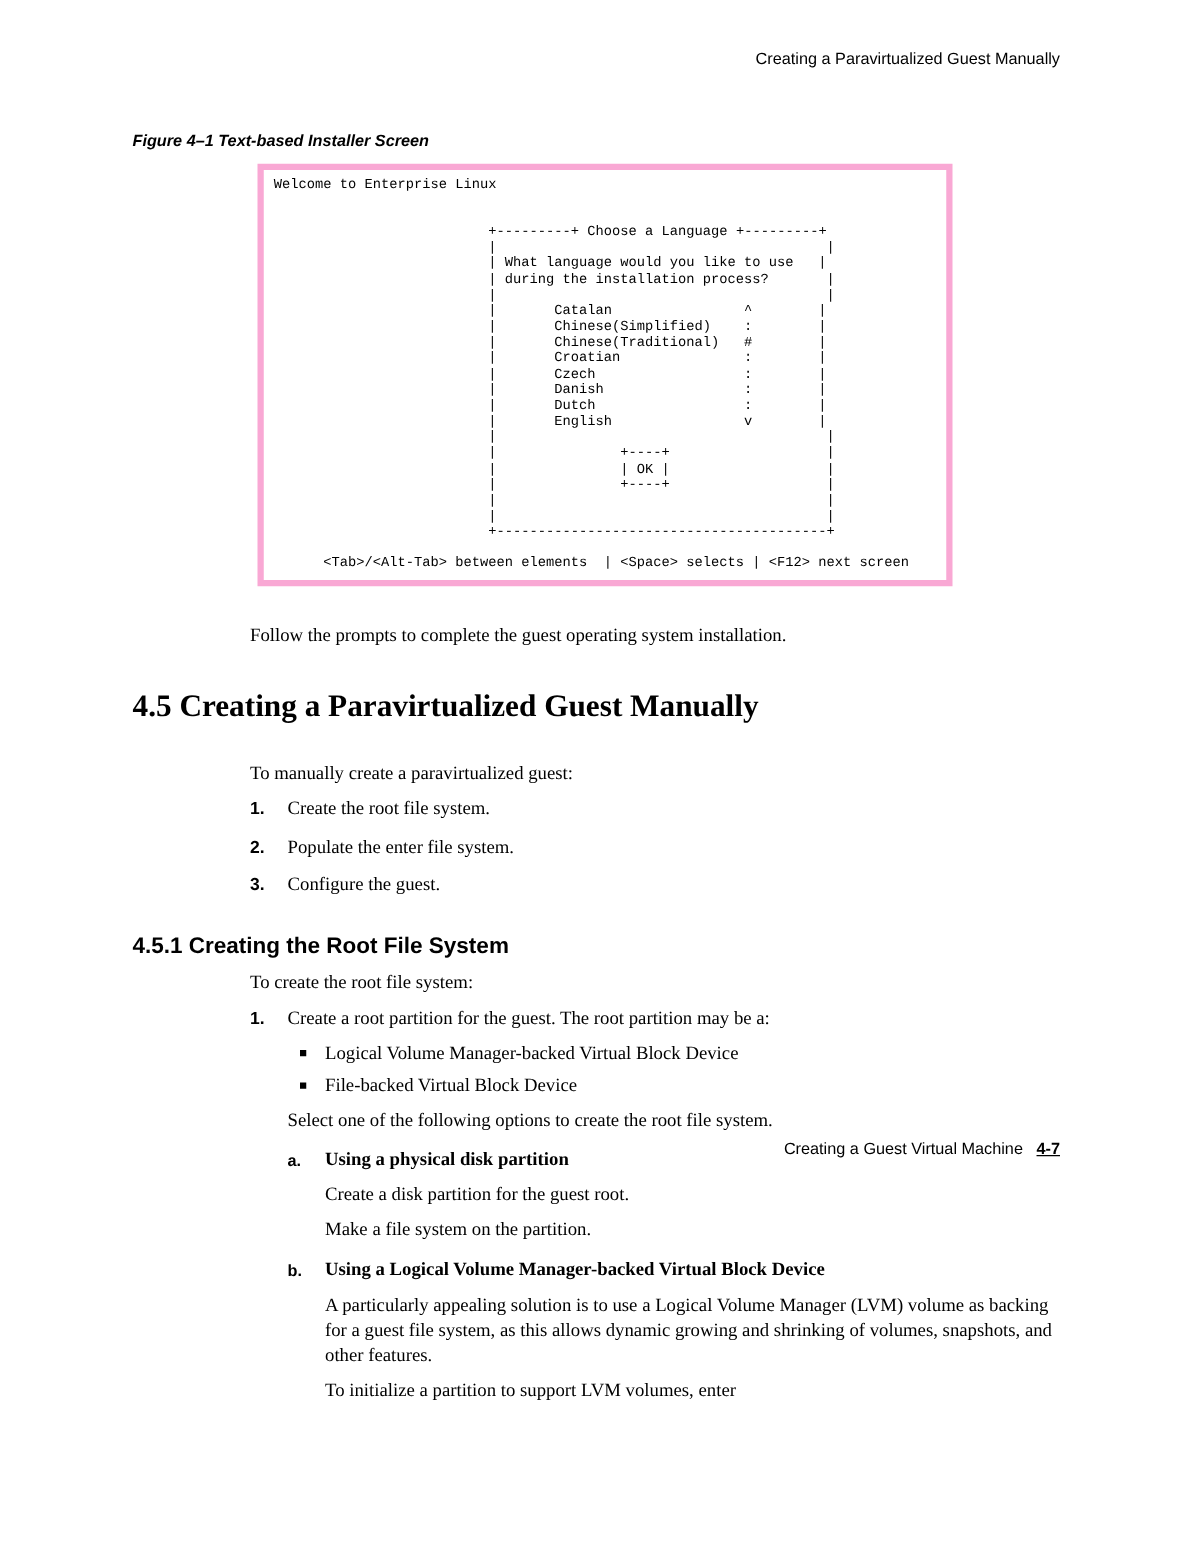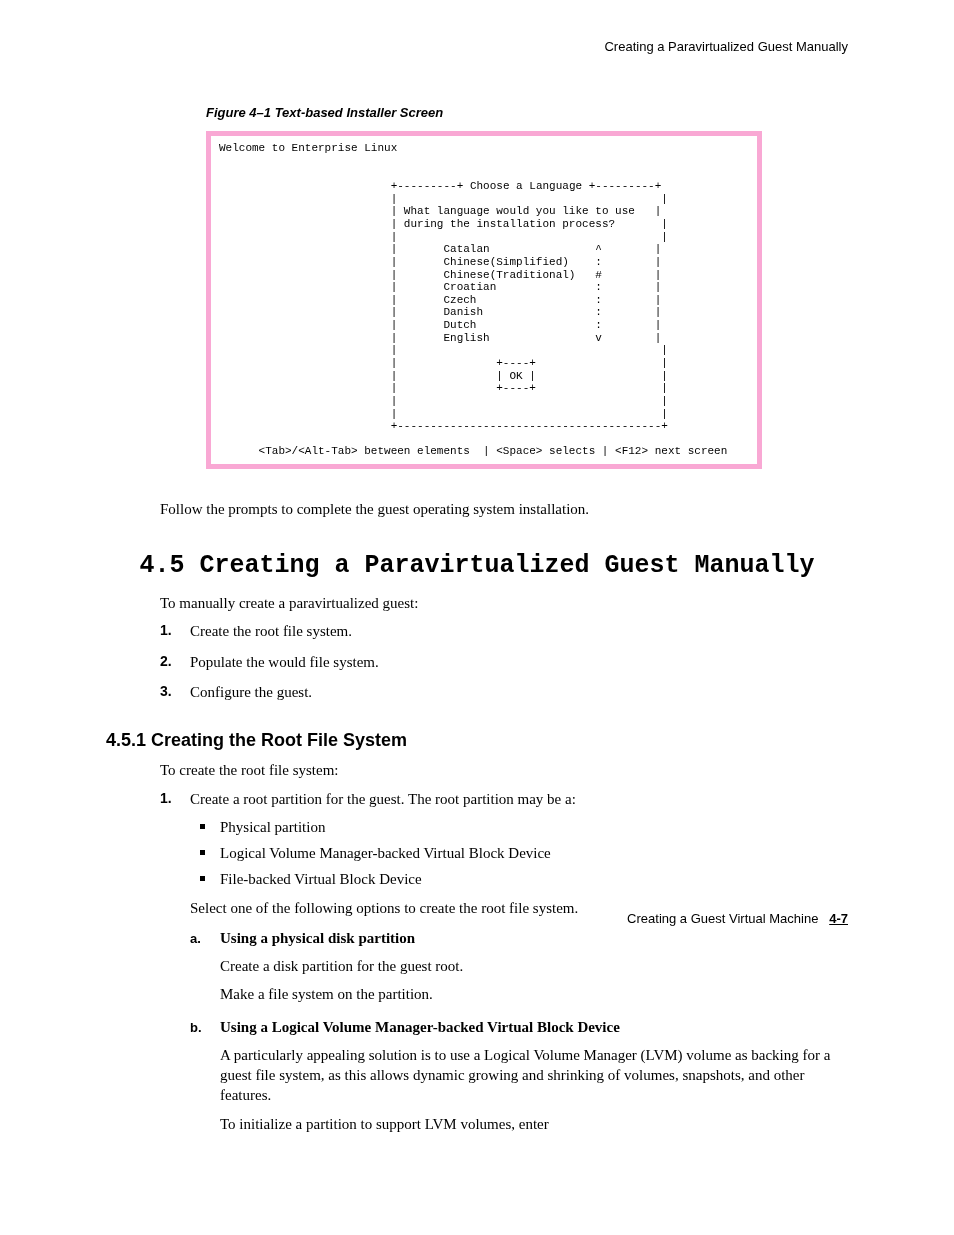--- a/index.html
+++ b/index.html
@@ -25,44 +25,42 @@
     text-align: right;
     font-family: Arial, Helvetica, sans-serif;
     font-size: 13px;
     margin-bottom: 48px;
   }
   .figure-caption {
     font-family: Arial, Helvetica, sans-serif;
     font-weight: bold;
     font-style: italic;
     font-size: 13px;
-    margin-left: 100px;
     margin-bottom: 10px;
   }
   .installer-box {
     margin-left: 100px;
     width: 530px;
     border: 5px solid #f9a8d4;
     padding: 6px 8px;
     font-family: "Courier New", Courier, monospace;
     font-size: 11px;
     line-height: 1.15;
     white-space: pre;
     margin-bottom: 30px;
   }
   .body-indent {
-    margin-left: 54px;
+    margin-left: 94px;
   }
   .h1 {
-    font-family: Liberation Mono, monospace;
+    font-family: Liberation Serif, serif;
     font-weight: bold;
     font-size: 25px;
     margin-top: 30px;
-    margin-bottom: 10px;
-    text-align: center;
+    margin-bottom: 26px;
   }
   .h2 {
     font-family: Arial, Helvetica, sans-serif;
     font-weight: bold;
     font-size: 18px;
     margin-top: 26px;
     margin-bottom: 8px;
   }
   ol.numbered {
     list-style: none;
@@ -176,38 +174,37 @@
 
   <div class="h1">
     <span>4.5</span>
     <span>Creating a Paravirtualized Guest Manually</span>
   </div>
 
   <div class="body-indent">
     <p>To manually create a paravirtualized guest:</p>
     <ol class="numbered">
       <li><span class="num">1.</span><span>Create the root file system.</span></li>
-      <li><span class="num">2.</span><span>Populate the would file system.</span></li>
+      <li><span class="num">2.</span><span>Populate the enter file system.</span></li>
       <li><span class="num">3.</span><span>Configure the guest.</span></li>
     </ol>
   </div>
 
   <div class="h2">
     <span>4.5.1</span>
     <span>Creating the Root File System</span>
   </div>
 
   <div class="body-indent">
     <p>To create the root file system:</p>
     <ol class="numbered">
       <li>
         <span class="num">1.</span>
         <p style="margin-top:0">Create a root partition for the guest. The root partition may be a:</p>
         <ul class="bullets">
-          <li><span>Physical partition</span></li>
           <li><span>Logical Volume Manager-backed Virtual Block Device</span></li>
           <li><span>File-backed Virtual Block Device</span></li>
         </ul>
         <p>Select one of the following options to create the root file system.</p>
 
         <ol class="lettered">
           <li>
             <span class="letter">a.</span>
             <p class="sub-heading" style="margin-top:0">Using a physical disk partition</p>
             <p>Create a disk partition for the guest root.</p>

